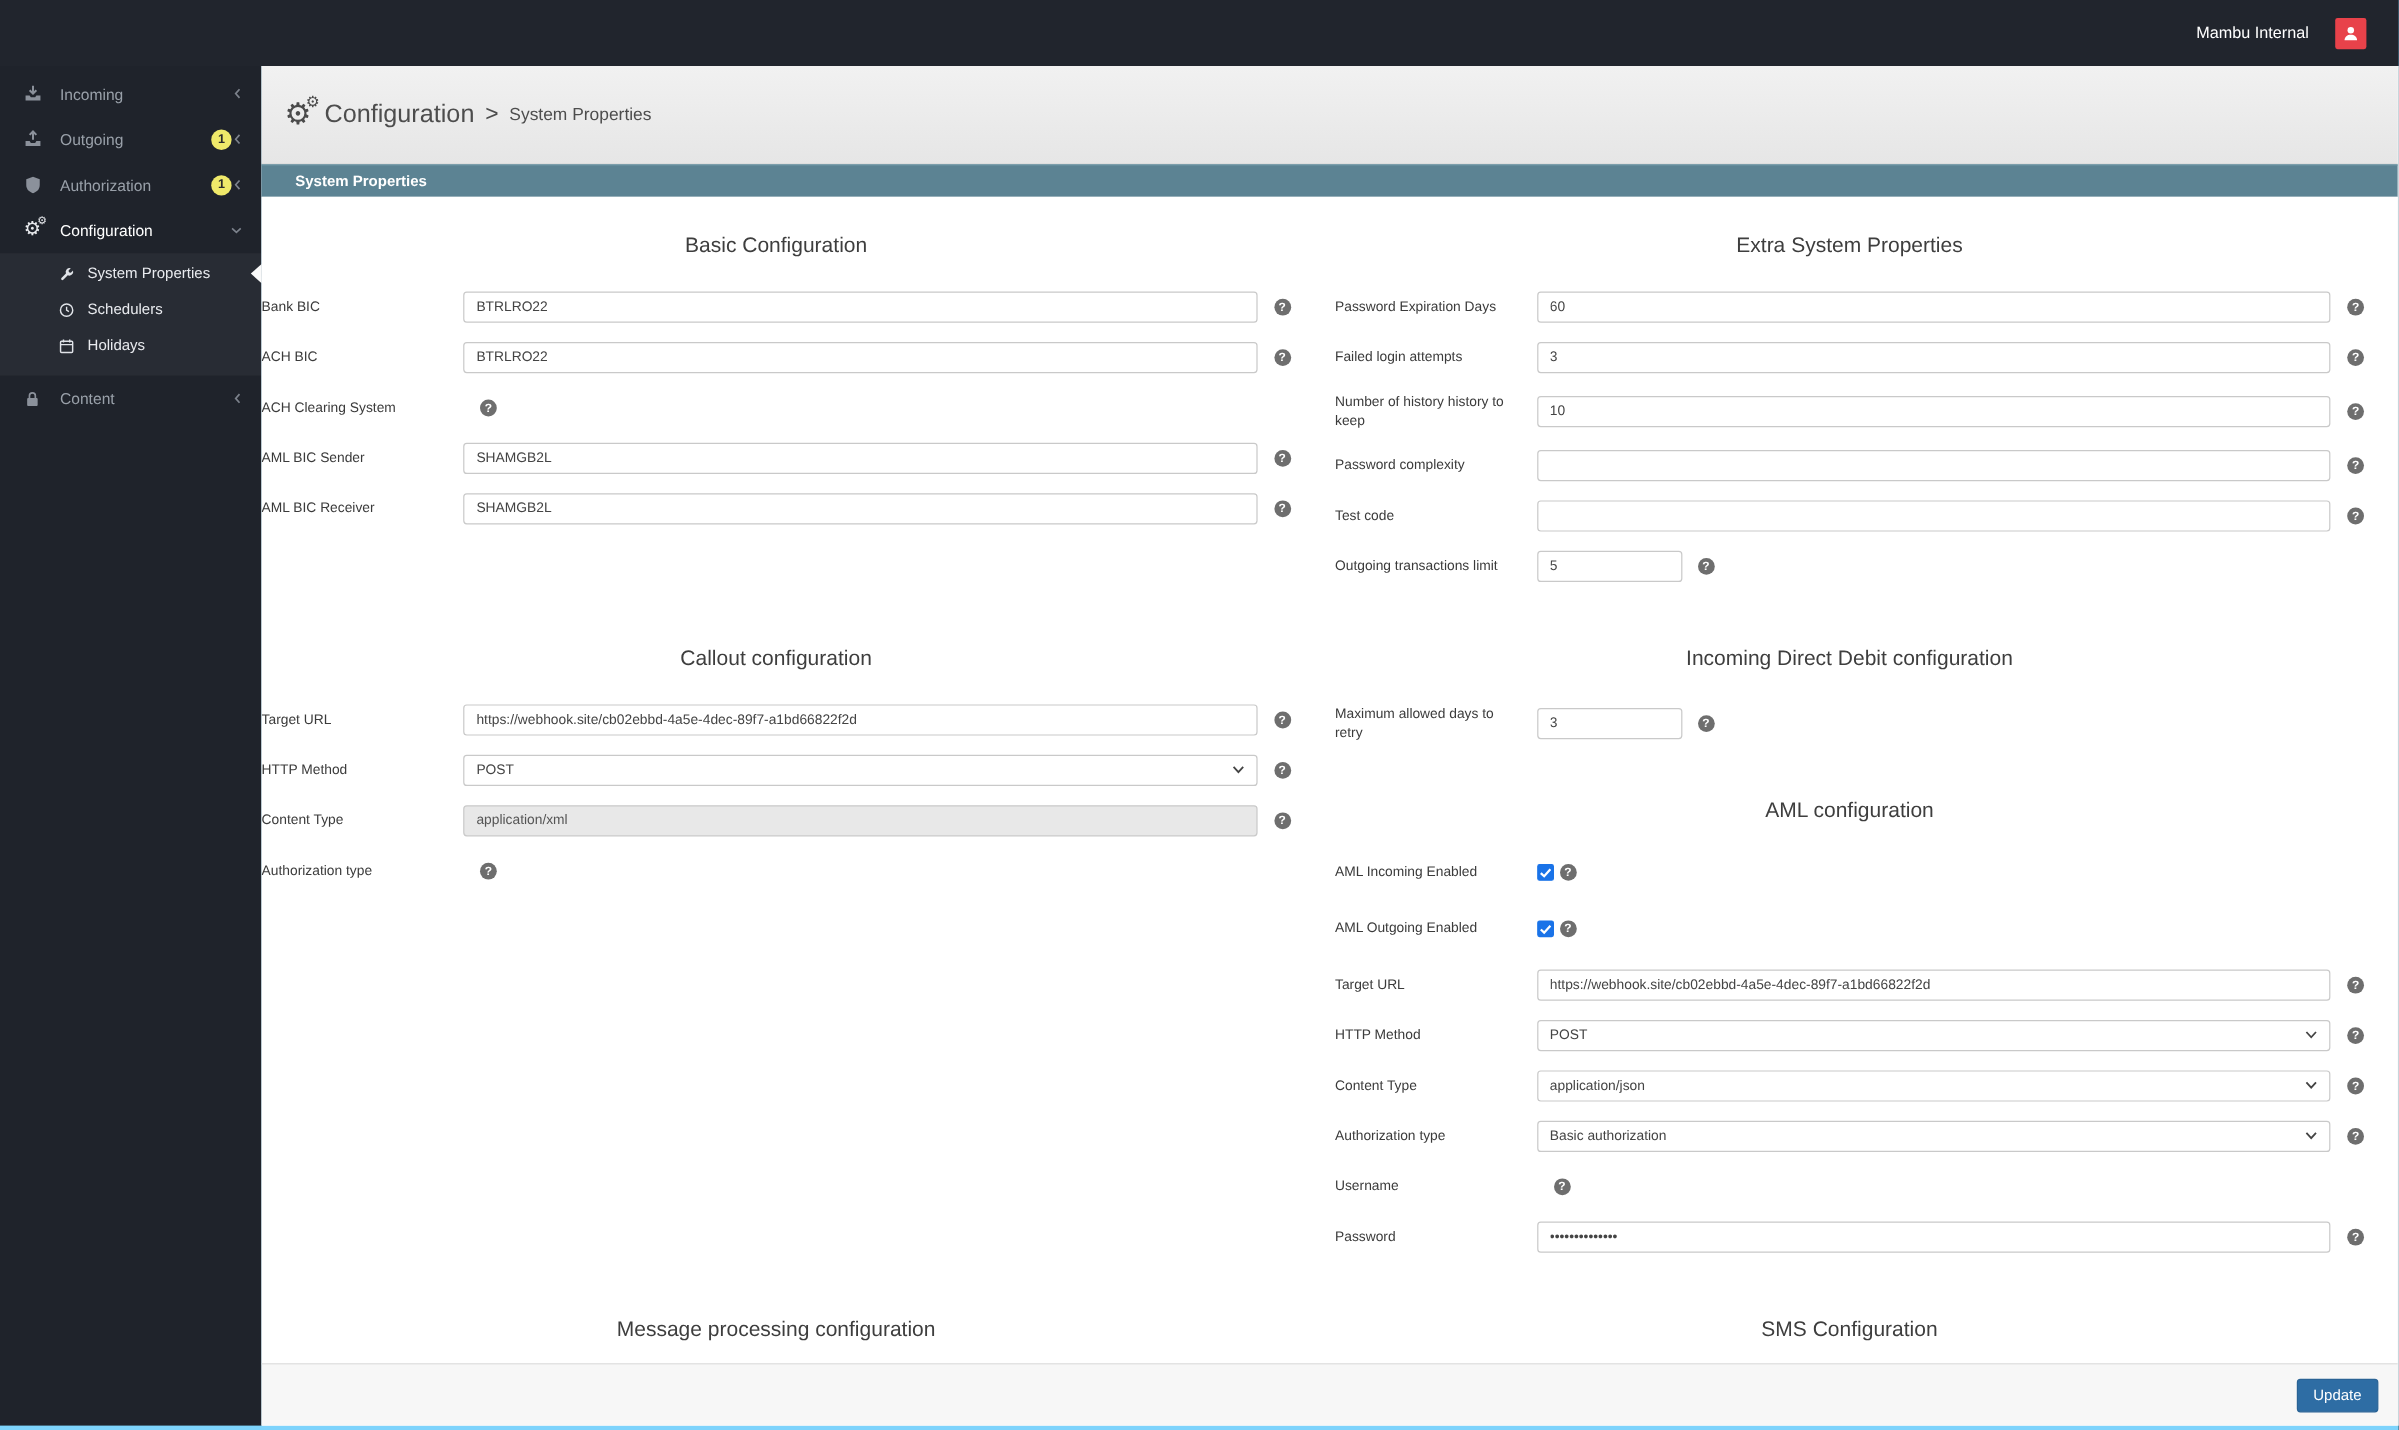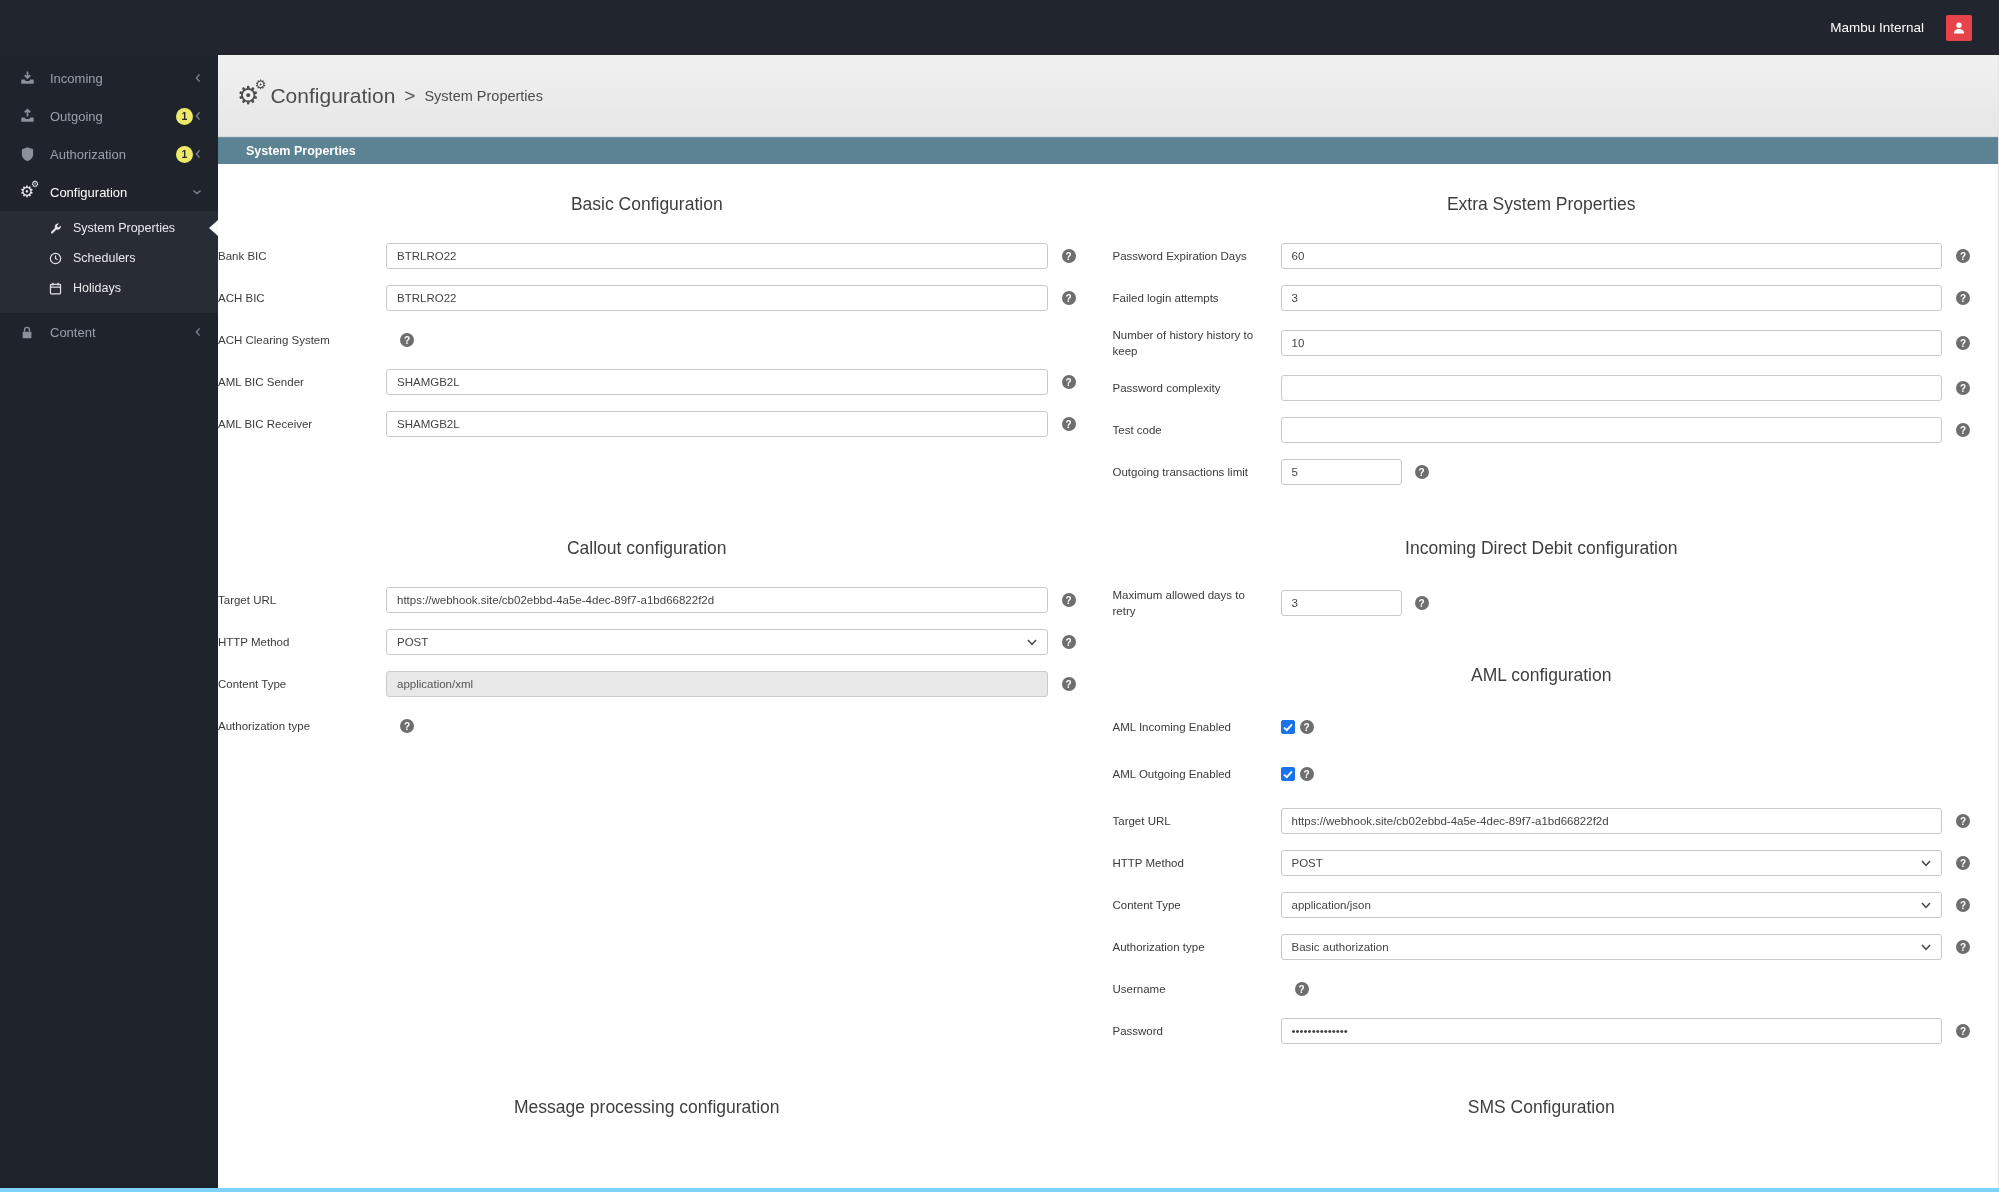--- a/index.html
+++ b/index.html
@@ -466,15 +466,18 @@
               </section>
             </div>
           <div id="cell-r3">
               <section class="form-section">
                 <h2 class="section-title">SMS Configuration</h2>
               </section>
             </div>
         </div>
       </div>
 
+      <div class="footer">
+        <button class="update-btn">Update</button>
+      </div>
     </div>
   </div>
 </div>
 
 </body></html>

